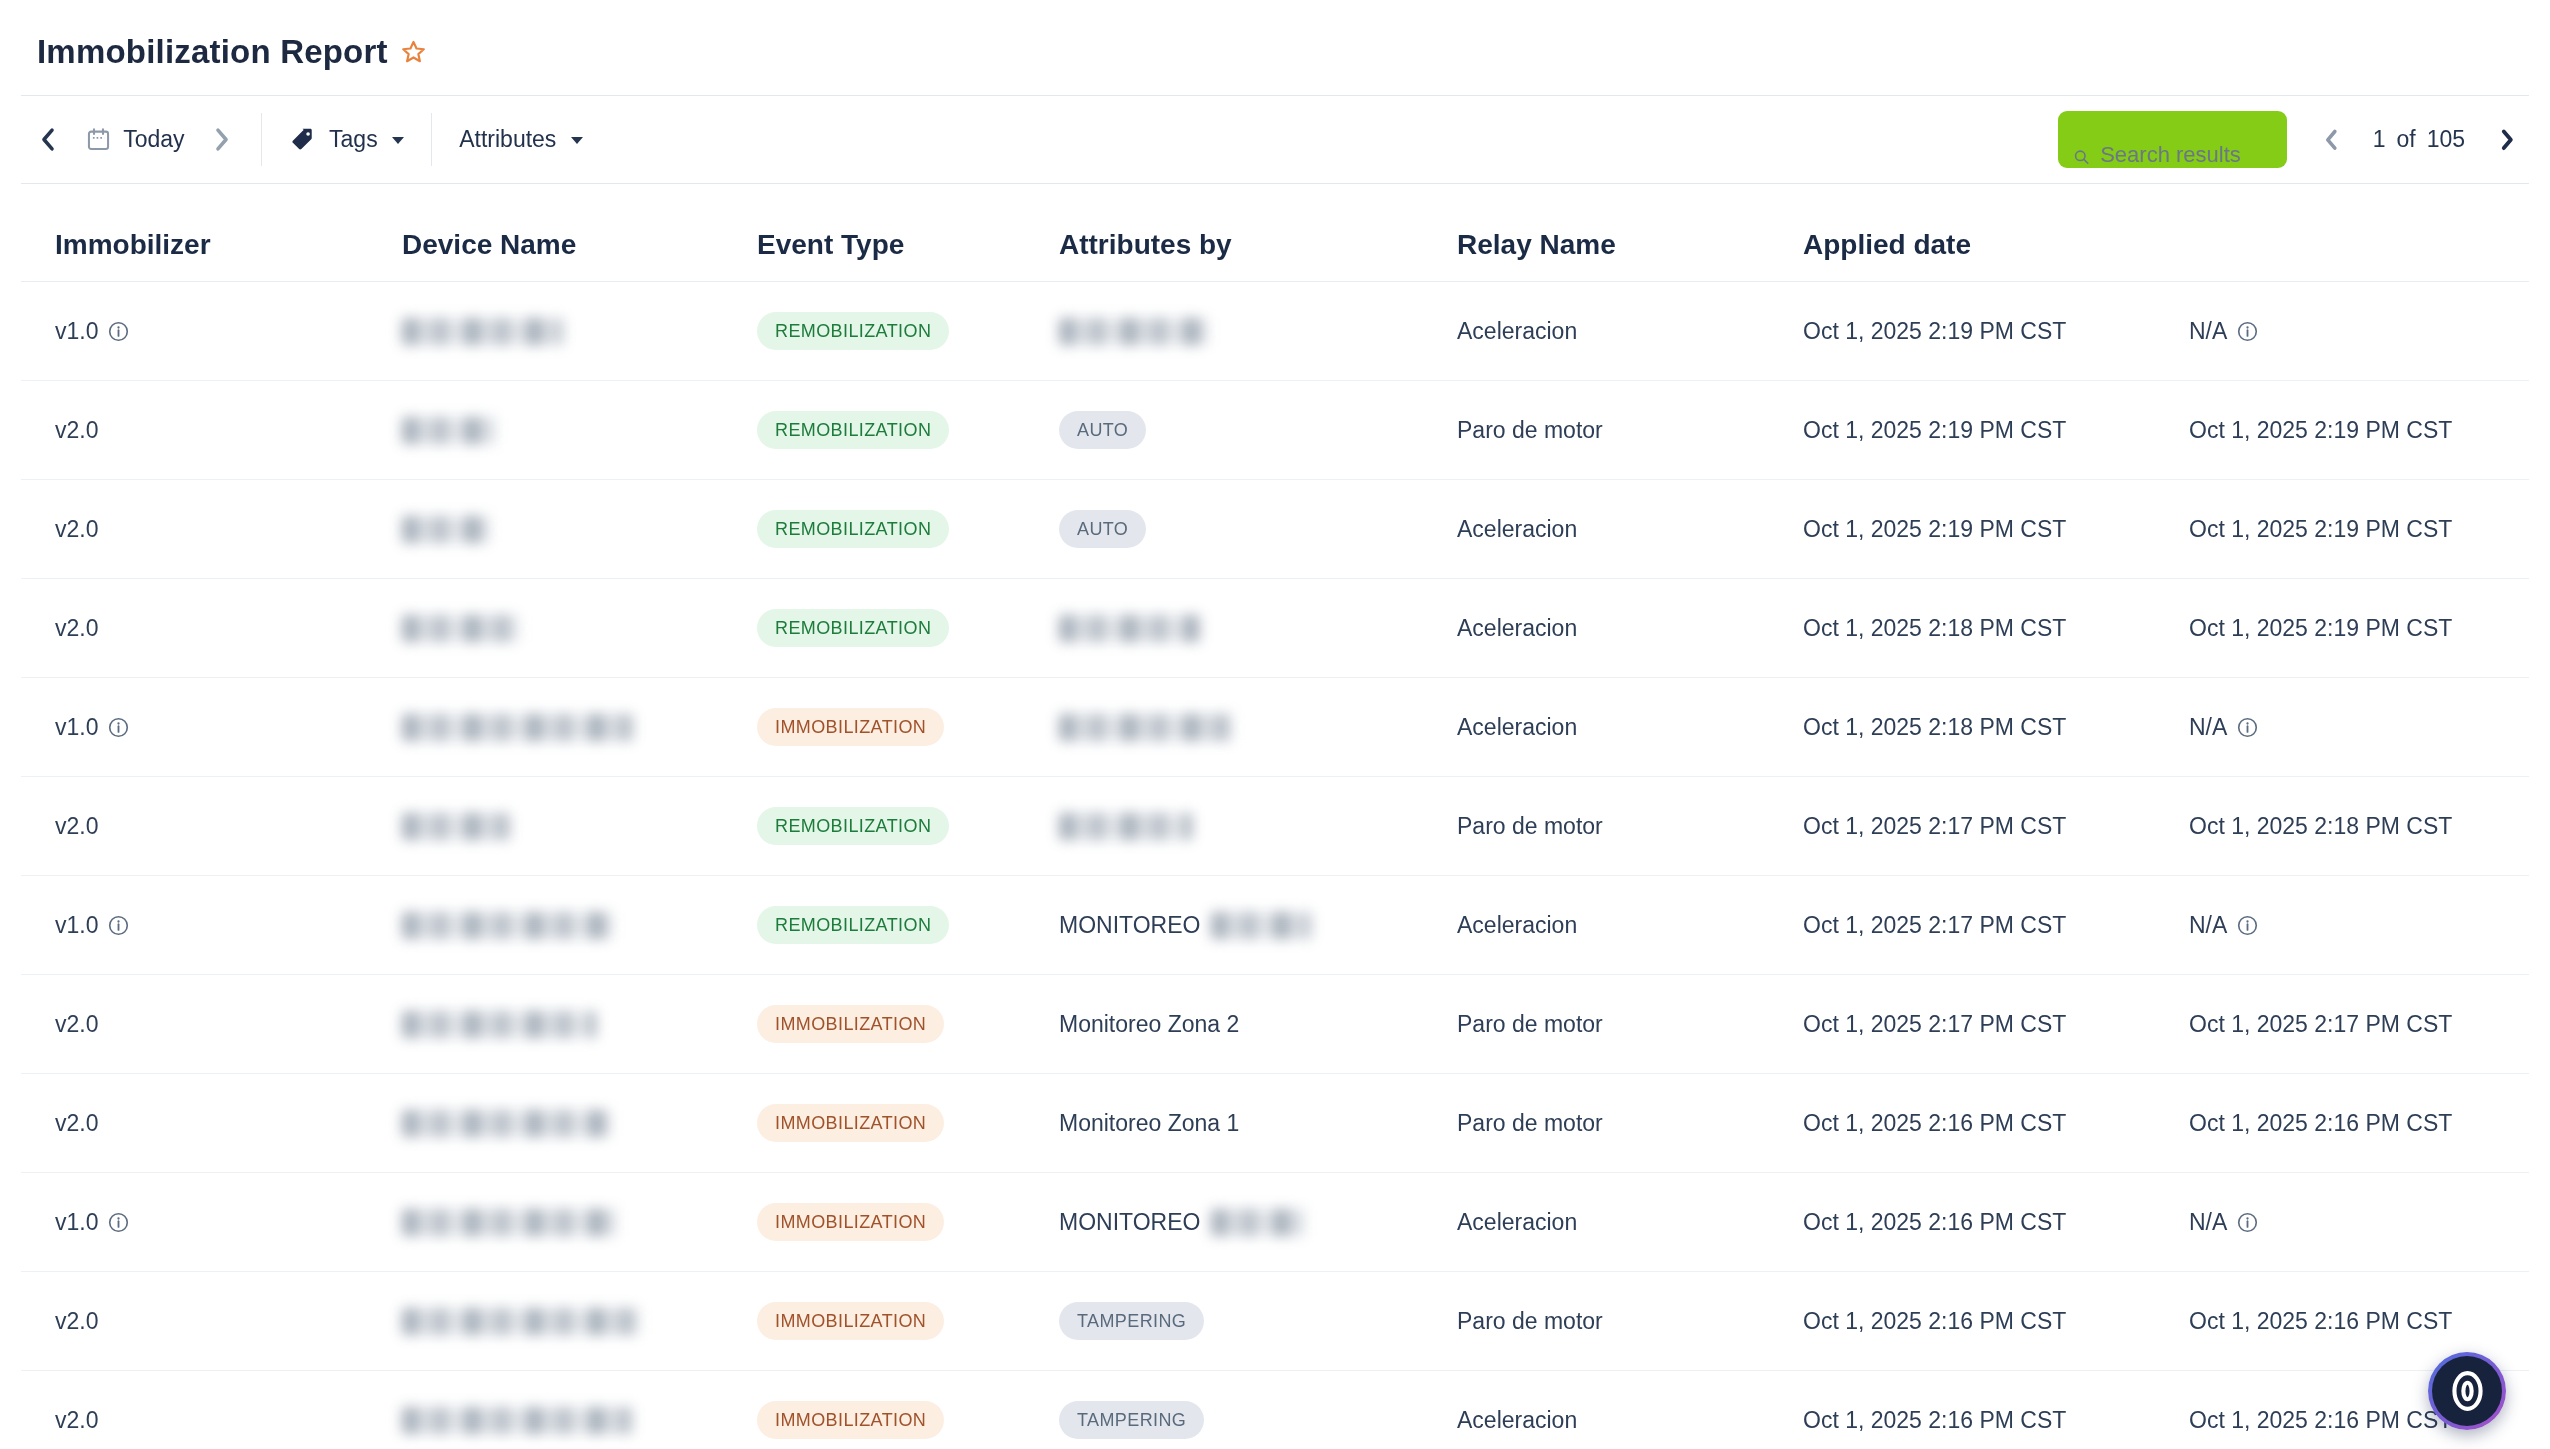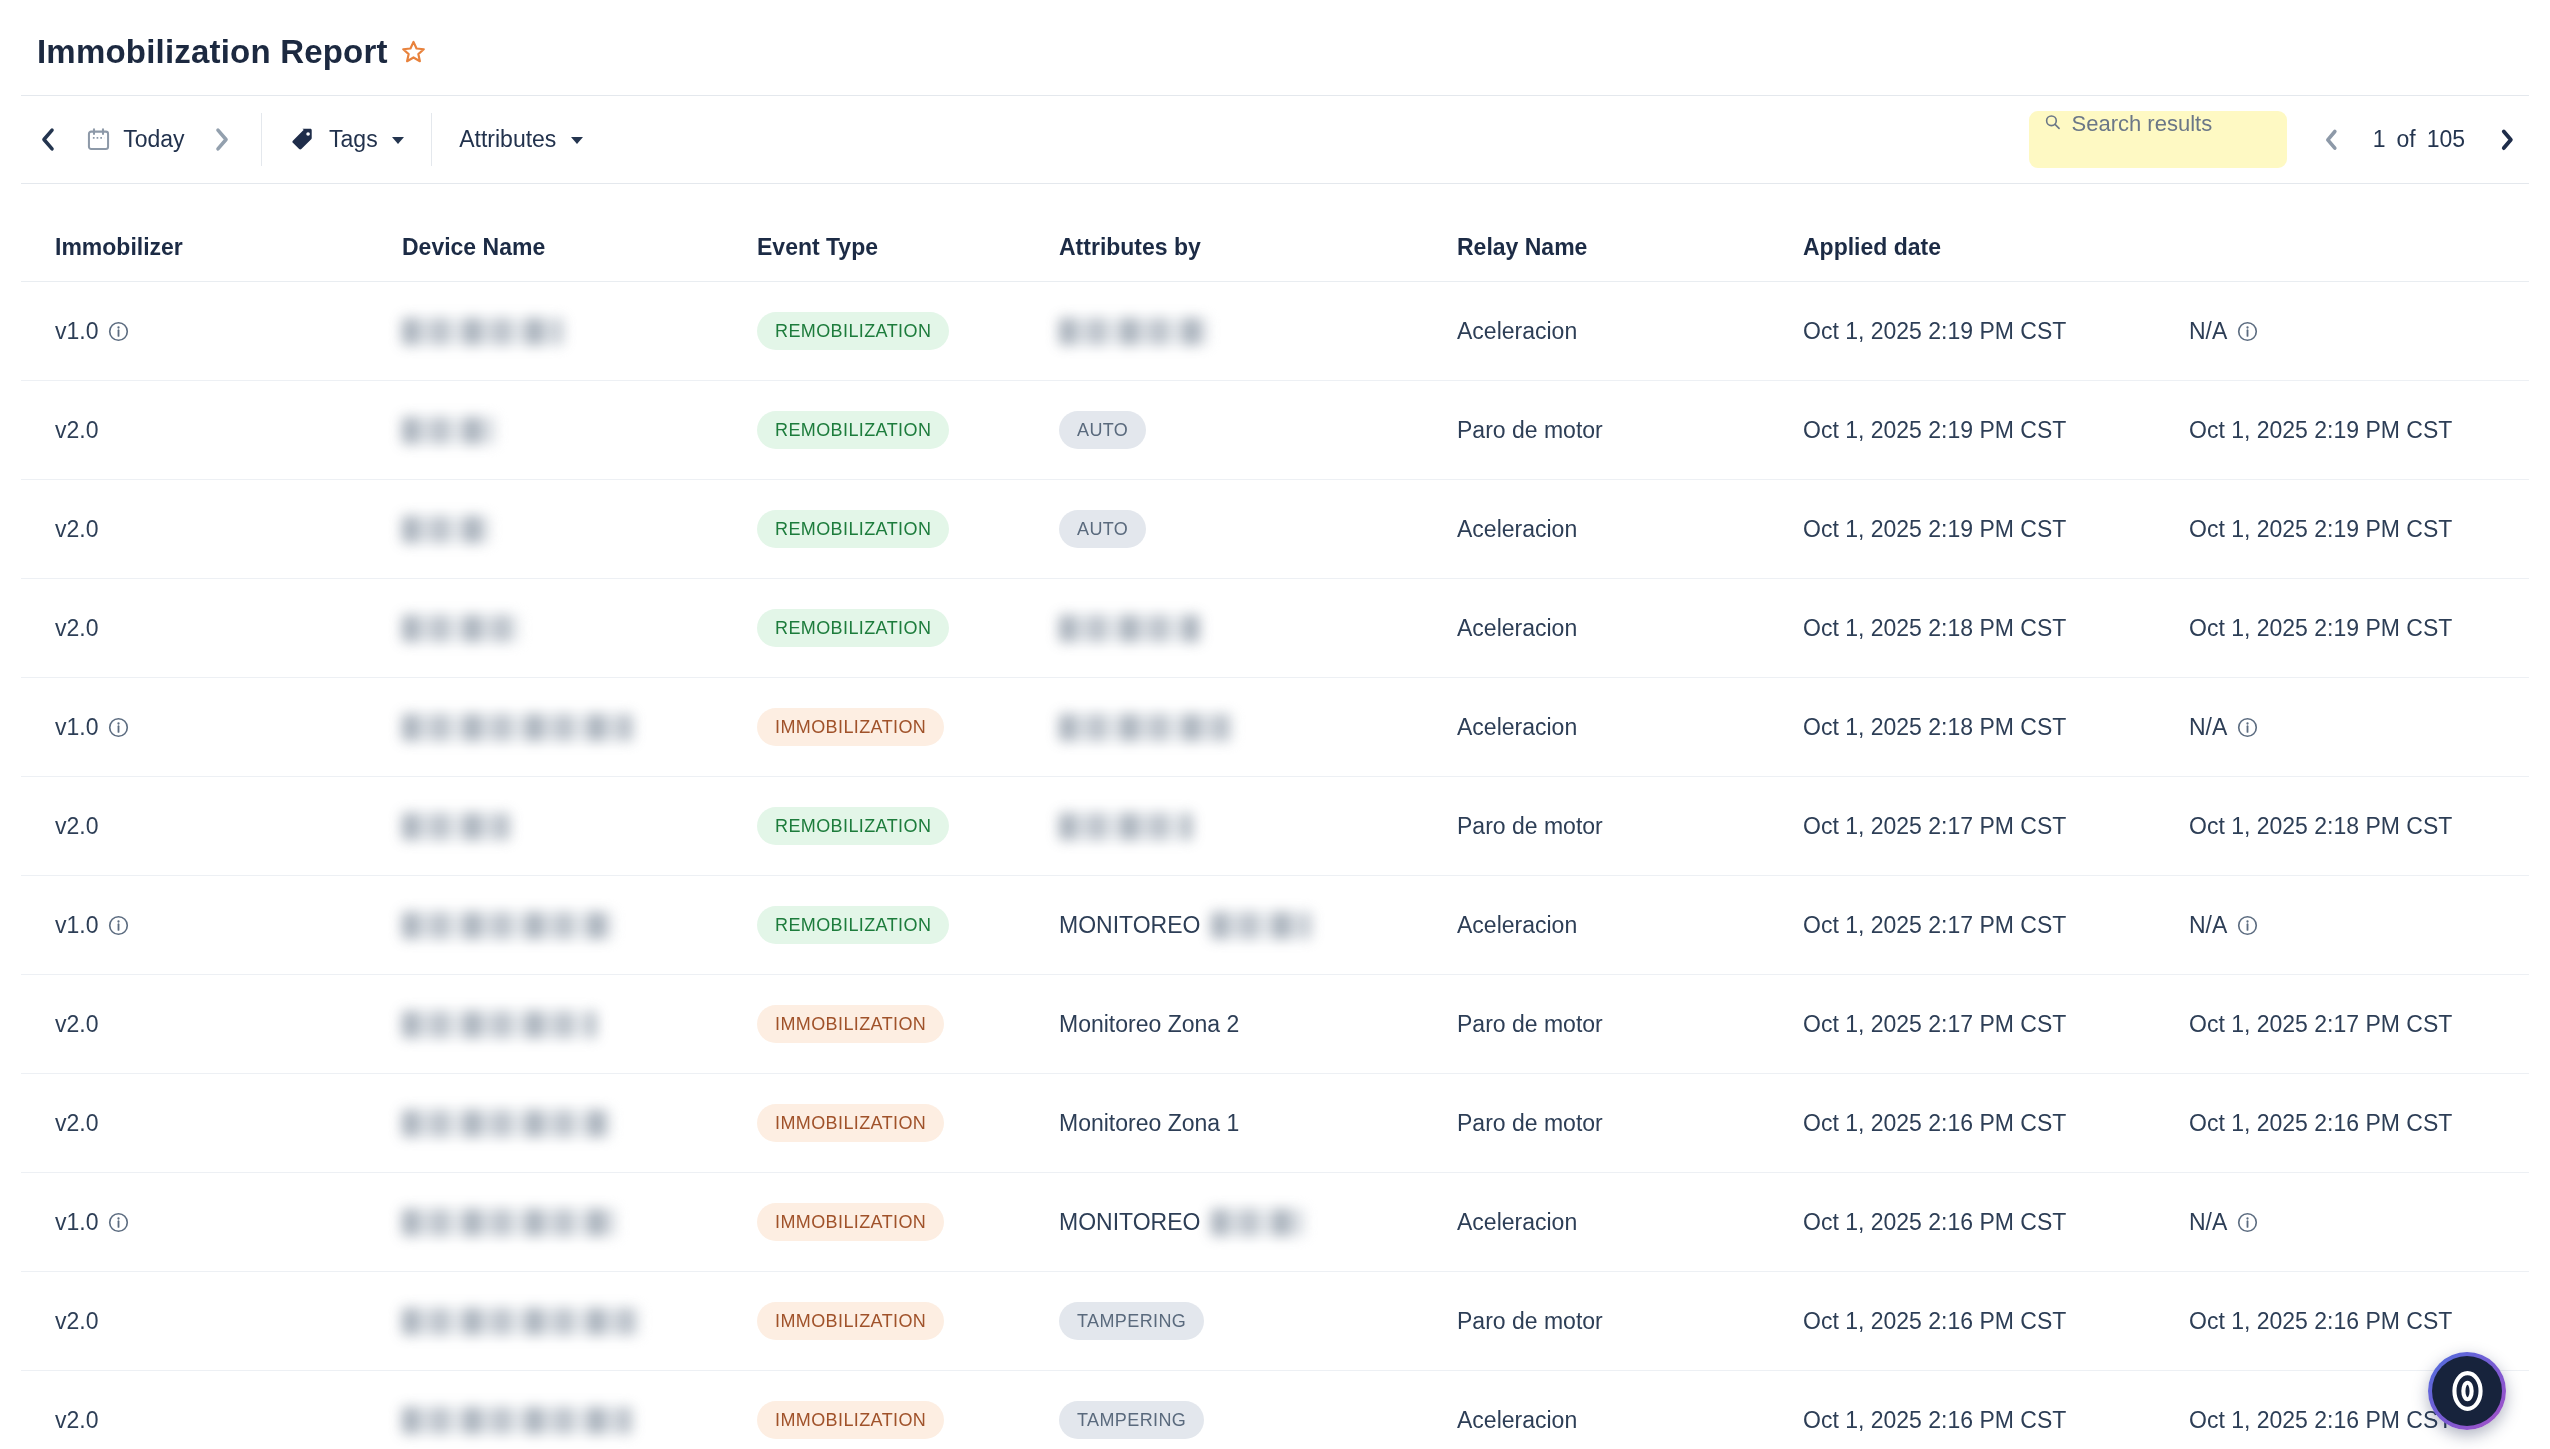--- a/index.html
+++ b/index.html
@@ -16,35 +16,35 @@
              display:flex; align-items:center; }
   .tb-group { display:flex; align-items:center; height:100%; }
   .tb-btn { display:flex; align-items:center; gap:11px; cursor:pointer; background:none; border:none;
             font-family:inherit; font-size:23px; color:#22324d; padding:0; }
   .icon-btn { background:none; border:none; cursor:pointer; display:flex; align-items:center; padding:0; }
   .tb-divider { width:0.9px; height:53px; background:#e4e8ed; margin:0 27px; }
   .caret { width:0; height:0; border-left:6.4px solid transparent; border-right:6.4px solid transparent;
            border-top:7.3px solid #24354f; margin-left:3.7px; margin-top:2.7px; }
   .toolbar-right { margin-left:auto; display:flex; align-items:center; gap:33px; padding-right:11px; }
 
-  .search-box { width:258px; height:57px; background:#fef9c3; border-radius:9px;
-                display:flex; align-items:flex-start; gap:9px; padding:0 14.6px; }
+  .search-box { width:229px; height:57px; background:#84cc16; border-radius:9px;
+                display:flex; align-items:flex-end; gap:9px; padding:0 14.6px; }
   .search-box input { border:none; outline:none; background:transparent; font-family:inherit;
                       font-size:22px; color:#33425a; width:100%; }
   .search-box input::placeholder { color:#6b7787; opacity:1; }
 
   .pagination { display:flex; align-items:center; gap:31px; }
   .page-indicator { font-size:23px; color:#24354f; display:flex; gap:11px; }
 
   
   .table { margin:0 21px; }
   .tr { display:grid; grid-template-columns:347px 355px 302px 398px 346px 386px 1fr;
         padding-left:34px; align-items:center; height:99px; border-bottom:0.9px solid #edf0f4; }
   .tr.head { height:98px; border-bottom:0.9px solid #e9edf1; align-items:end; }
-  .th { font-size:23px; font-weight:700; color:#1c2b45; padding-bottom:20px; display:flex; align-items:center; cursor:pointer; }
+  .th { font-size:28px; font-weight:700; color:#1c2b45; padding-bottom:20px; display:flex; align-items:center; cursor:pointer; }
   .td { font-size:23px; color:#2d3e56; display:flex; align-items:center; }
   .sort-arrow { width:0; height:0; border-left:7.3px solid transparent; border-right:7.3px solid transparent;
                 border-top:10px solid #1c2b45; margin-left:9px; }
 
   .badge { display:inline-flex; align-items:center; height:38px; padding:16px 18px; border-radius:20px;
            font-size:18px; font-weight:400; letter-spacing:0.4px; }
   .badge.green  { background:var(--badge-green-bg);  color:var(--badge-green-text); }
   .badge.orange { background:var(--badge-orange-bg); color:var(--badge-orange-text);text-align:center; }
   .badge.gray   { background:var(--badge-gray-bg);   color:var(--badge-gray-text); }
 

